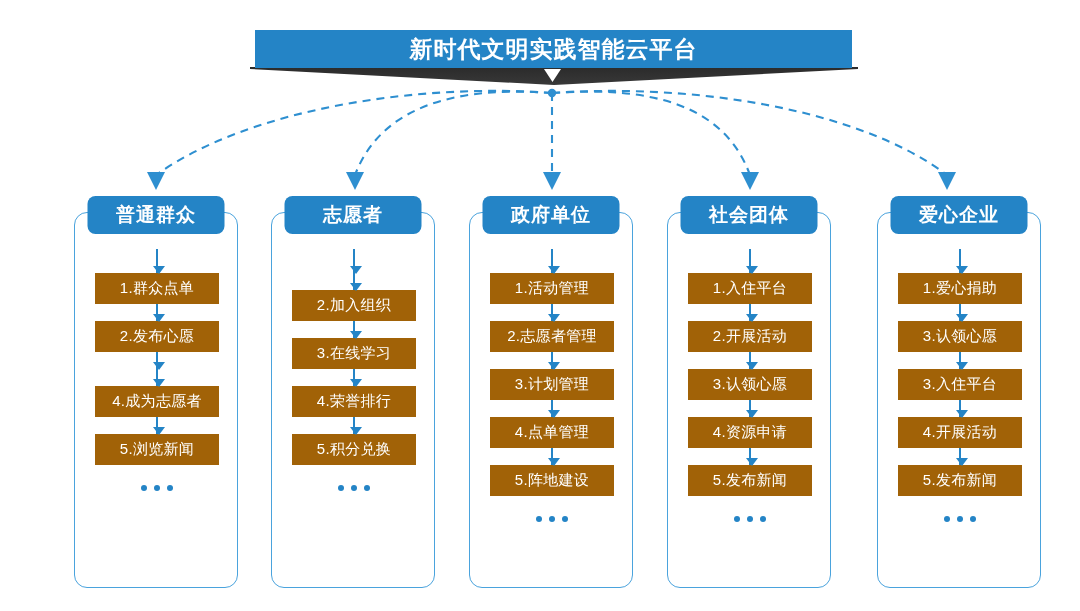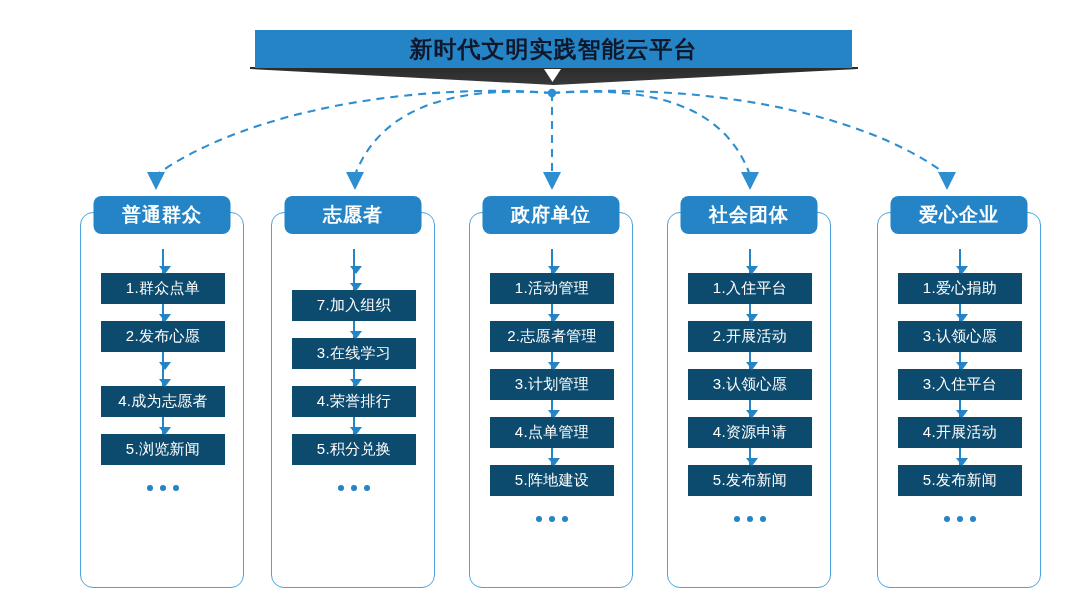--- a/index.html
+++ b/index.html
@@ -22,21 +22,21 @@
     top: 30px;
     width: 597px;
     height: 38px;
     background: #2484c6;
     display: flex;
     align-items: center;
     justify-content: center;
     z-index: 6;
   }
   #title-bar .title-text {
-    color: #0f172a;
+    color: #ffffff;
     font-size: 23px;
     font-weight: bold;
     letter-spacing: 1px;
     line-height: 1;
   }
 
   
   #title-ribbon {
     position: absolute;
     left: 250px;
@@ -80,21 +80,21 @@
   .column {
     position: absolute;
     top: 212px;
     width: 164px;
     height: 376px;
     box-sizing: border-box;
     border: 1.6px solid #4aa3dd;
     border-radius: 13px;
     background: transparent;
   }
-  .col-0 { left: 74px; margin-left: 6px; }
+  .col-0 { left: 74px; }
   .col-1 { left: 271px; padding-left: 16px; }
   .col-2 { left: 469px; }
   .col-3 { left: 667px; text-align: center; }
   .col-4 { left: 877px; }
 
   .col-header {
     position: absolute;
     left: 50%;
     transform: translateX(-50%);
     top: -17px;
@@ -137,21 +137,21 @@
     height: 0;
     border-left: 6px solid transparent;
     border-right: 6px solid transparent;
     border-top: 8px solid #2484c6;
   }
   .stem-first { height: 24px; }
 
   .item {
     width: 124px;
     height: 31px;
-    background: #0c4a6e;
+    background: #a16207;
     color: #ffffff;
     font-size: 15px;
     display: flex;
     align-items: center;
     justify-content: center;
     letter-spacing: 0.3px;
   }
 
   .arrow-gap {
     width: 0;
@@ -248,21 +248,21 @@
           <span class="dot"></span>
           <span class="dot"></span>
         </div>
       </div>
     </div>
     <div class="column col-1">
       <div class="col-header">志愿者</div>
       <div class="col-body">
         <div class="stem stem-first"></div>
         <div class="arrow-gap"></div>
-        <div class="item">7.加入组织</div>
+        <div class="item">2.加入组织</div>
         <div class="arrow-gap"></div>
         <div class="item">3.在线学习</div>
         <div class="arrow-gap"></div>
         <div class="item">4.荣誉排行</div>
         <div class="arrow-gap"></div>
         <div class="item">5.积分兑换</div>
         <div class="ellipsis" title="...">
           <span class="dot"></span>
           <span class="dot"></span>
           <span class="dot"></span>

